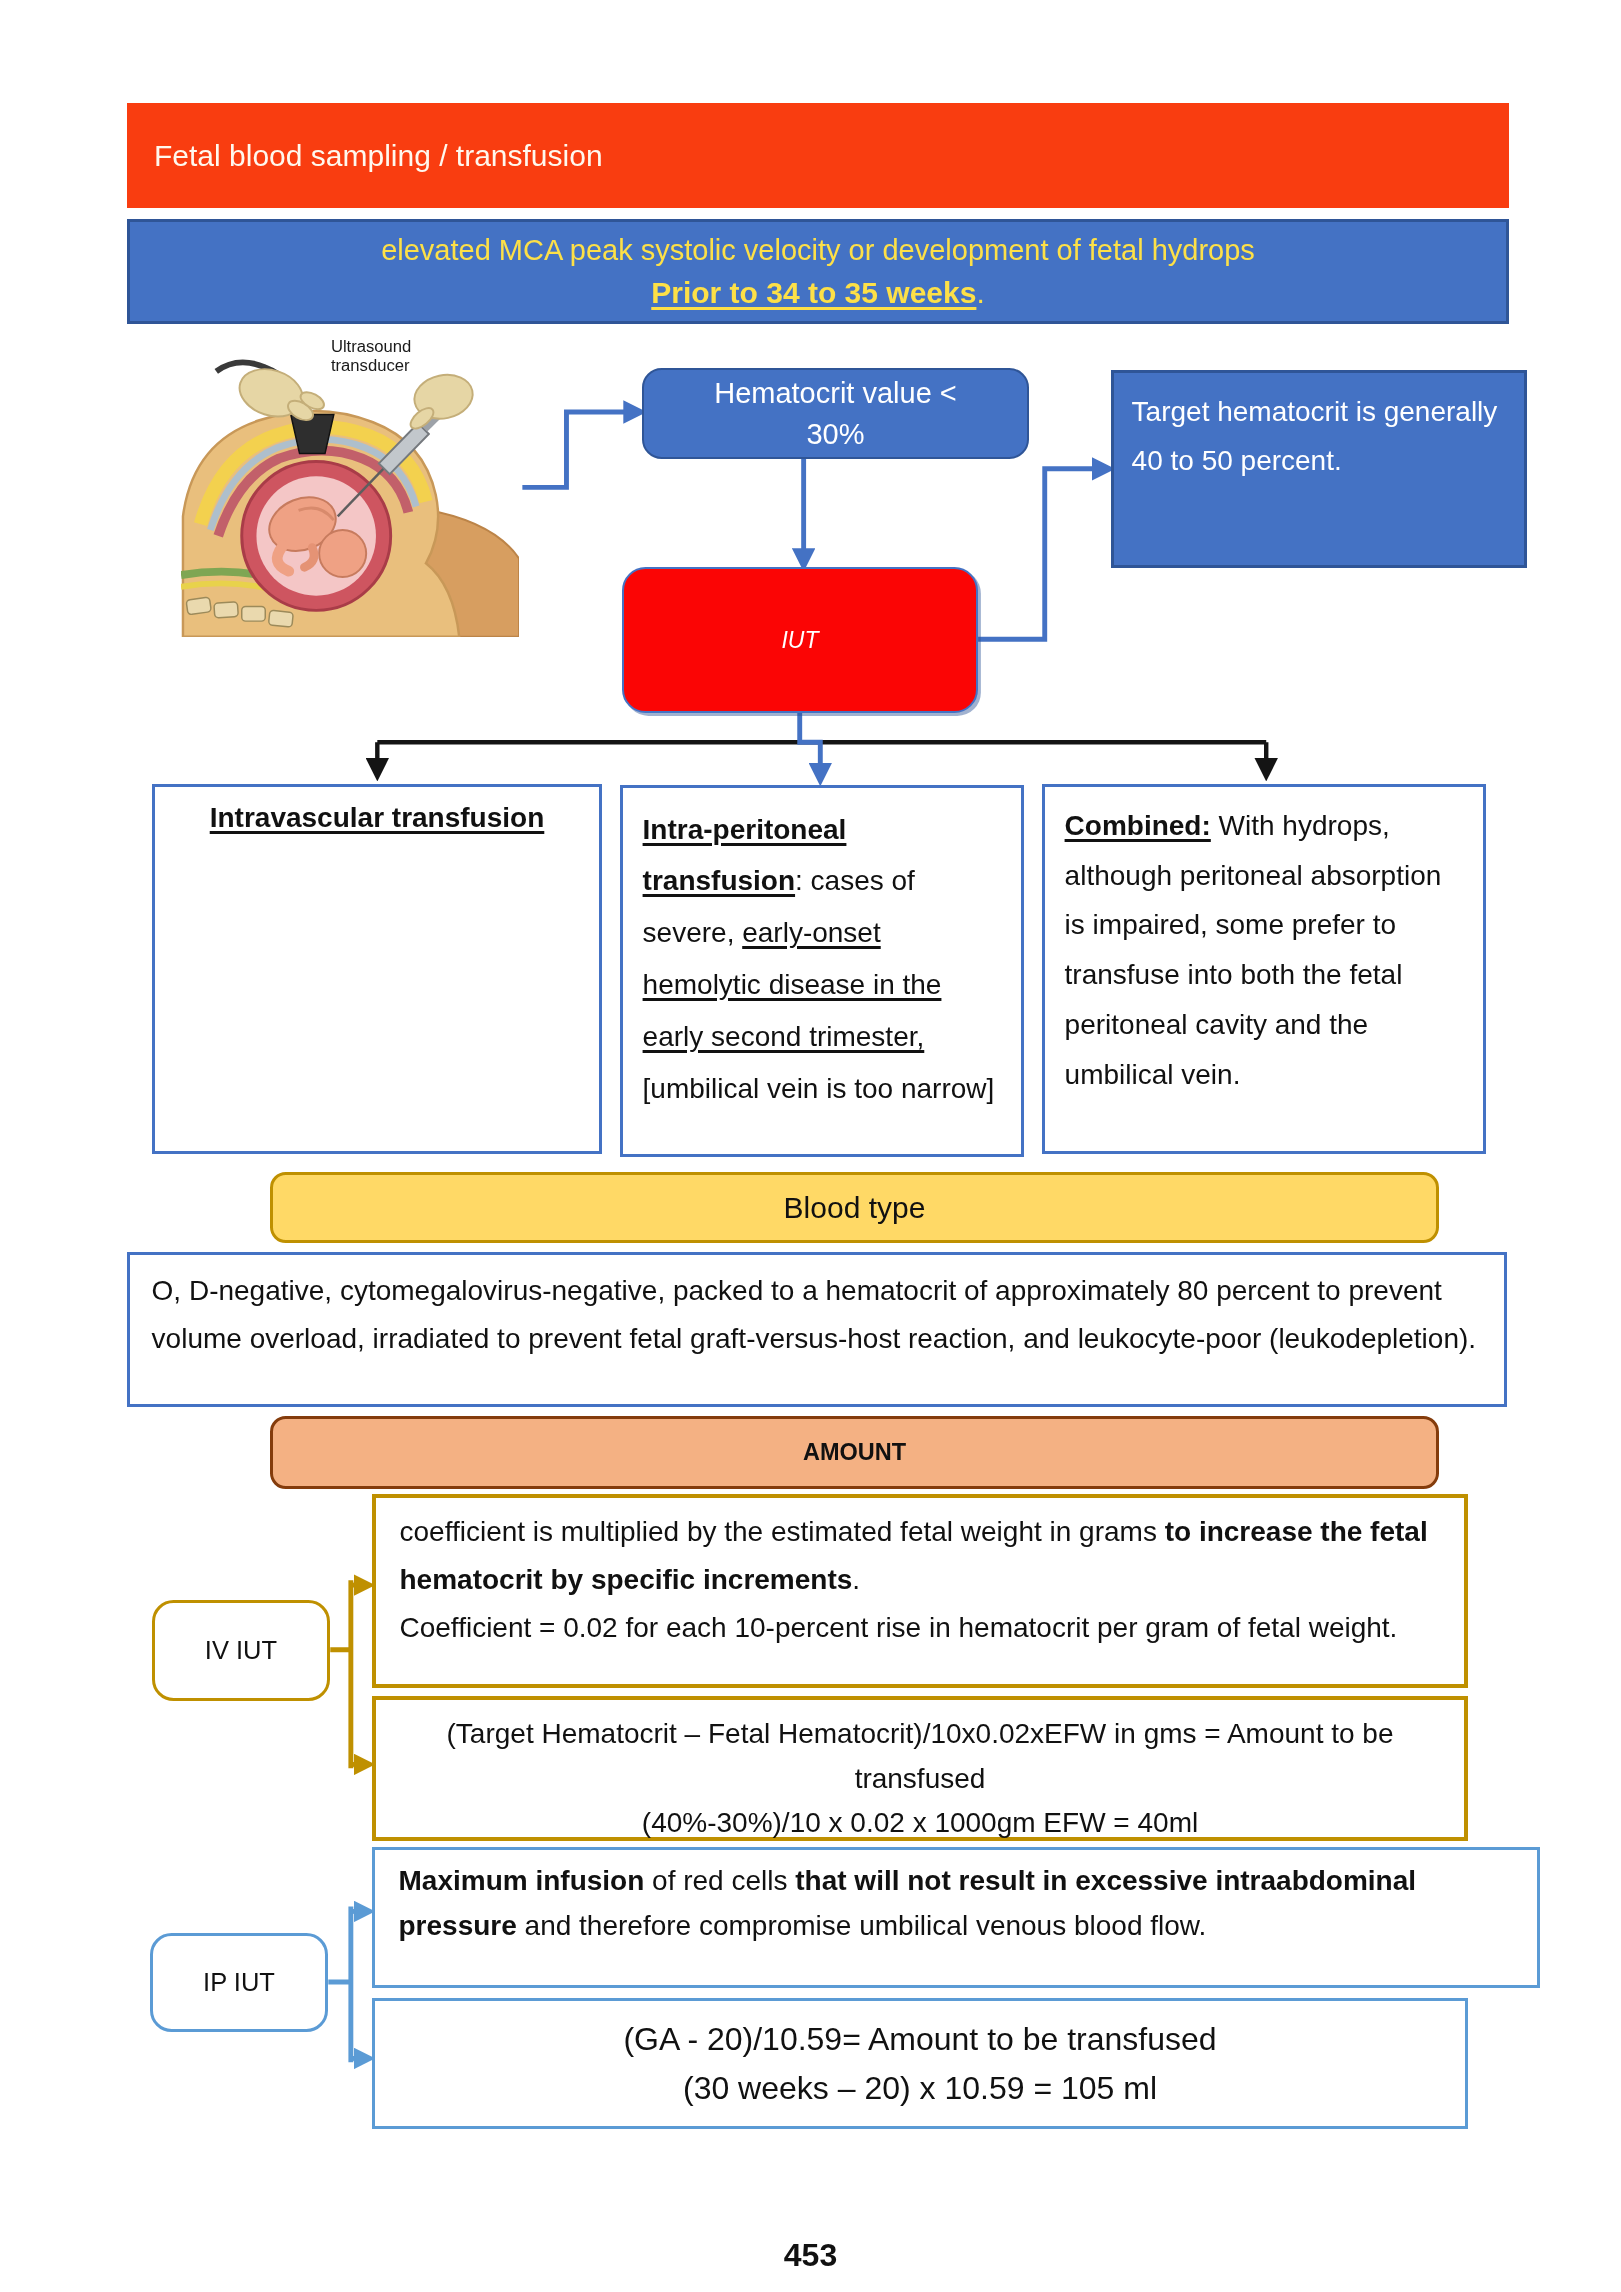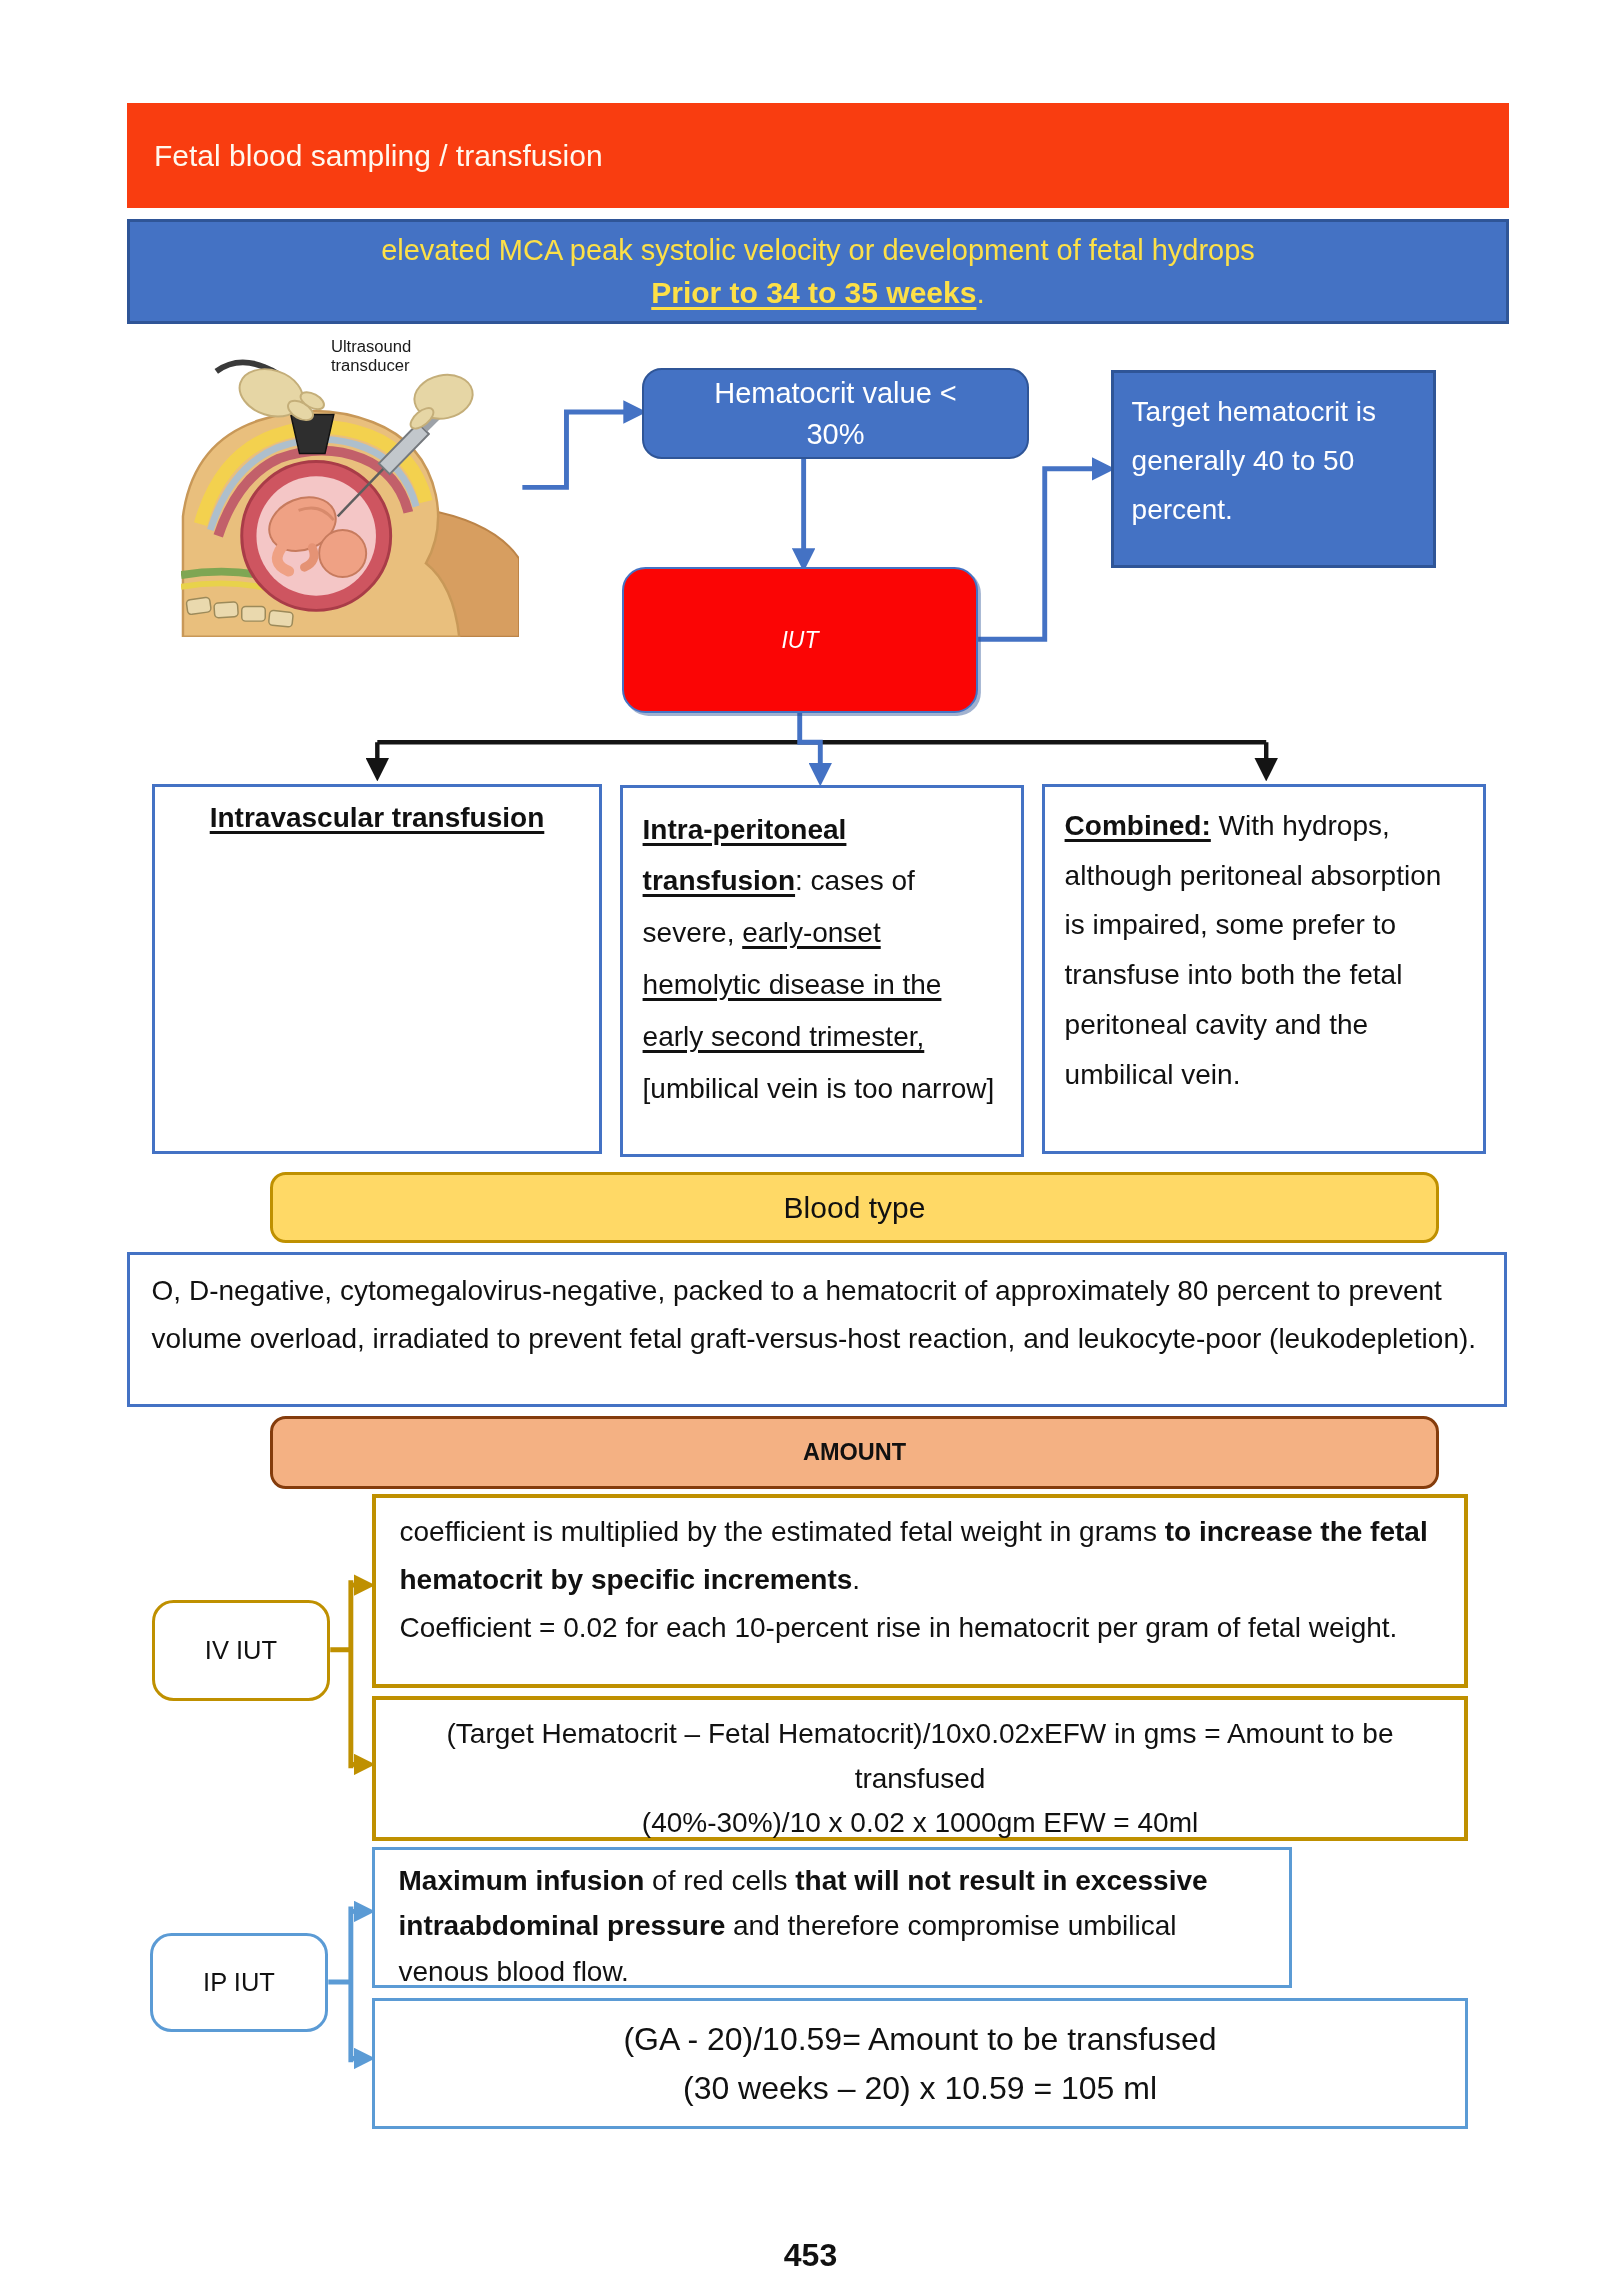--- a/index.html
+++ b/index.html
@@ -14,21 +14,21 @@
         padding-left:27px;font-size:30px;color:#FFF8EE;}
   .banner{left:127px;top:219px;width:1382px;height:105px;
         background:var(--banner-bg,#4472C4);border:3.9px solid var(--blue-dark,#2F5597);
         color:#fde047;text-align:center;display:flex;flex-direction:column;justify-content:center;}
   .banner-l1{font-size:29px;line-height:1.45;}
   .banner-l2{font-size:30px;line-height:1.45;}
 
   .hct{left:642px;top:368px;width:387px;height:91px;background:var(--banner-bg,#4472C4);
         border:2.9px solid var(--blue-dark,#2F5597);border-radius:19.6px;color:#fff;
         font-size:29px;line-height:1.4;display:flex;flex-direction:column;align-items:center;justify-content:center;}
-  .target{left:1111px;top:370px;width:325px;height:198px;background:var(--banner-bg,#4472C4);
+  .target{left:1111px;top:370px;width:416px;height:198px;background:var(--banner-bg,#4472C4);
         border:3.9px solid var(--blue-dark,#2F5597);color:#fff;font-size:28px;line-height:1.75;
         padding:13.7px 17.6px;}
   .iut{left:622px;top:567px;width:356px;height:146px;background:var(--red,#FB0505);
         border:2.9px solid var(--blue,#4472C4);border-radius:23.5px;color:#fff;font-size:23px;
         display:flex;align-items:center;justify-content:center;box-shadow:2.9px 2.9px 0 rgba(47,85,151,.45);font-style:italic;}
 
   .mbox{border:3.9px solid var(--blue,#4472C4);background:#fff;font-size:28px;}
   .m1{left:152px;top:784px;width:450px;height:370px;text-align:center;padding:9.8px 15.7px;line-height:1.52;}
   .m2{left:620px;top:785px;width:404px;height:372px;padding:15.7px 19.6px;line-height:1.85;}
   .m3{left:1042px;top:784px;width:444px;height:370px;padding:13.7px 19.6px;line-height:1.78;}
@@ -43,21 +43,21 @@
 
   .label-box{width:178px;border-radius:21.6px;background:#fff;font-size:25.5px;
         display:flex;align-items:center;justify-content:center;}
   .iv-label{left:152px;top:1600px;height:101px;border:3.9px solid var(--gold-border,#BF9000);}
   .ip-label{left:150px;top:1933px;height:99px;border:3.9px solid var(--light-blue,#5B9BD5);}
 
   .coeff{left:372px;top:1494px;width:1096px;height:194px;border:4.9px solid var(--gold-border,#BF9000);
         font-size:28px;line-height:1.72;padding:9.8px 23.5px;}
   .ivformula{left:372px;top:1696px;width:1096px;height:145px;border:4.9px solid var(--gold-border,#BF9000);
         font-size:28px;line-height:1.6;text-align:center;padding:11.8px 29px;}
-  .maxinf{left:372px;top:1847px;width:920px;height:141px;border:3.9px solid var(--light-blue,#5B9BD5);
+  .maxinf{left:372px;top:1847px;width:1168px;height:141px;border:3.9px solid var(--light-blue,#5B9BD5);
         font-size:28px;line-height:1.62;padding:7.8px 23.5px;}
   .ipformula{left:372px;top:1998px;width:1096px;height:131px;border:3.9px solid var(--light-blue,#5B9BD5);
         font-size:32px;line-height:1.55;text-align:center;padding:13.7px 29px;}
 
   .pagenum{left:0;top:2194px;width:1621px;text-align:center;font-size:32px;font-weight:bold;margin-top:43px;}
   .connectors{left:0;top:0;width:1621px;height:2293px;pointer-events:none;}
   .illus{left:181px;top:328px;width:338px;height:309px;}
 </style>
 </head>
 <body>

